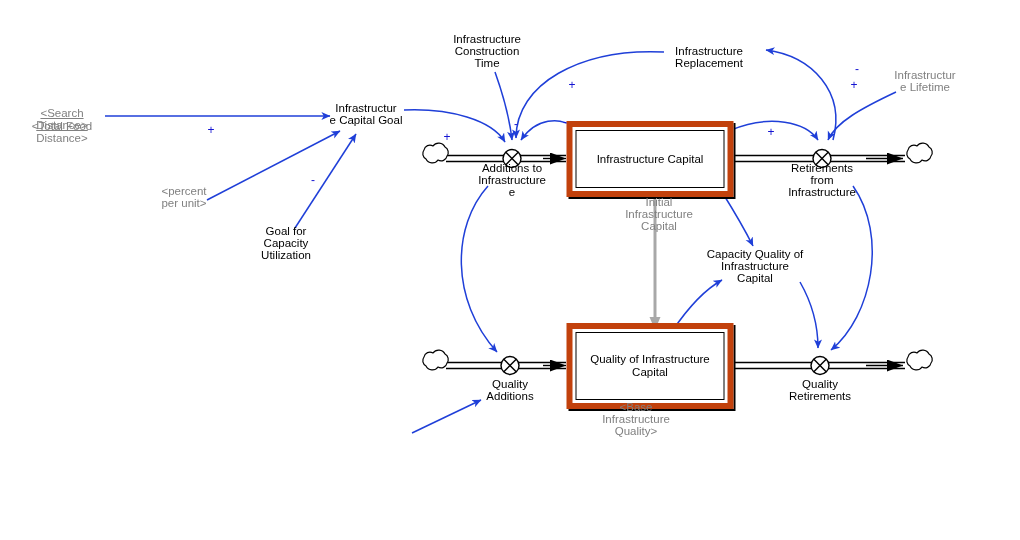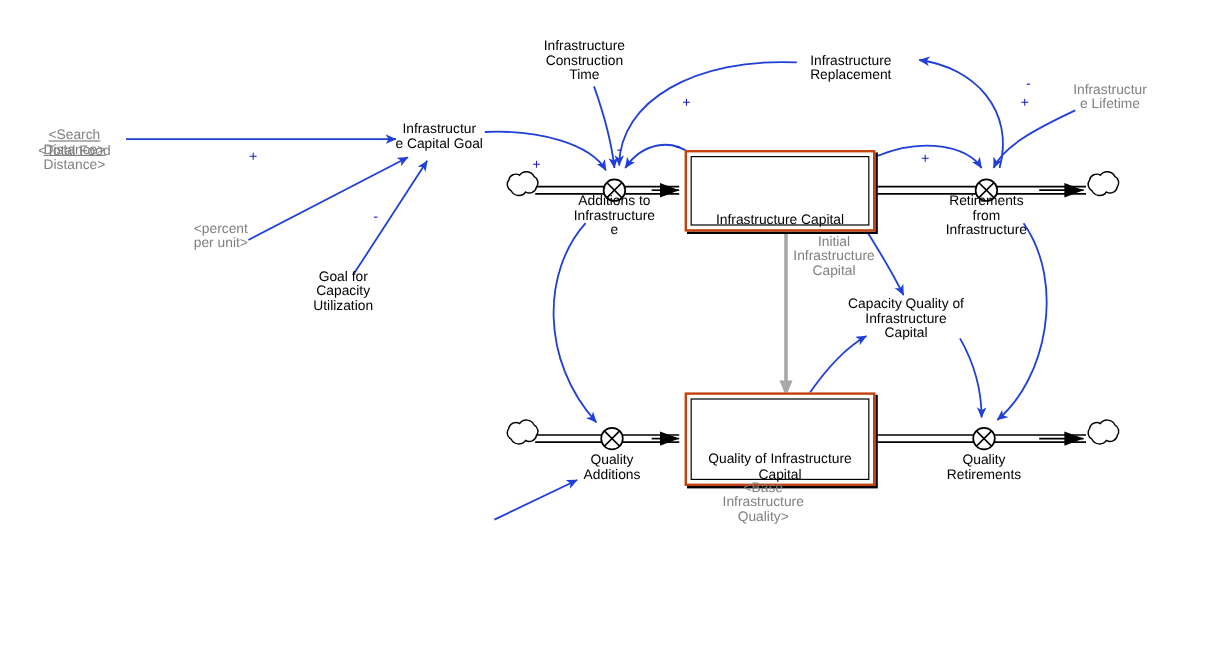--- a/index.html
+++ b/index.html
@@ -29,25 +29,25 @@
     text-align: center;
     color: #000000;
     white-space: pre-line;
     transform: translate(-50%, -50%);
     pointer-events: auto;
   }
   .label.gray { color: #808080; }
   .stock {
     position: absolute;
     background: #ffffff;
-    border: 2px solid #c2410c;
+    border: 6px solid #c2410c;
     box-shadow: 0 0 0 1px #ffffff inset, 2px 2px 0 0 #000000;
     transform: translate(-50%, -50%);
     display: flex;
-    align-items: flex-end;
+    align-items: center;
     justify-content: center;
   }
   .stock-inner {
     position: absolute;
     left: 3px; top: 3px; right: 3px; bottom: 3px;
     border: 1px solid #000000;
     pointer-events: none;
   }
   .stock .stock-label {
     position: relative;
@@ -196,21 +196,21 @@
   </svg>
 
   <div class="label gray" style="left:62px; top:116px;margin-top:16px;">&lt;Total Food
 Distance&gt;</div>
   <div class="label gray" style="left:62px; top:119px;text-decoration:underline;">&lt;Search
 Distance&gt;</div>
   <div class="label gray" style="left:184px; top:197px;">&lt;percent
 per unit&gt;</div>
   <div class="label gray" style="left:925px; top:81px;">Infrastructur
 e Lifetime</div>
-  <div class="label gray" style="left:695px; top:214px;text-align:center;">Initial
+  <div class="label gray" style="left:659px; top:214px;text-align:center;">Initial
 Infrastructure
 Capital</div>
   <div class="label gray" style="left:636px; top:419px;">&lt;Base
 Infrastructure
 Quality&gt;</div>
 
   <div class="label" style="left:366px; top:114px;">Infrastructur
 e Capital Goal</div>
   <div class="label" style="left:487px; top:51px;">Infrastructure
 Construction

